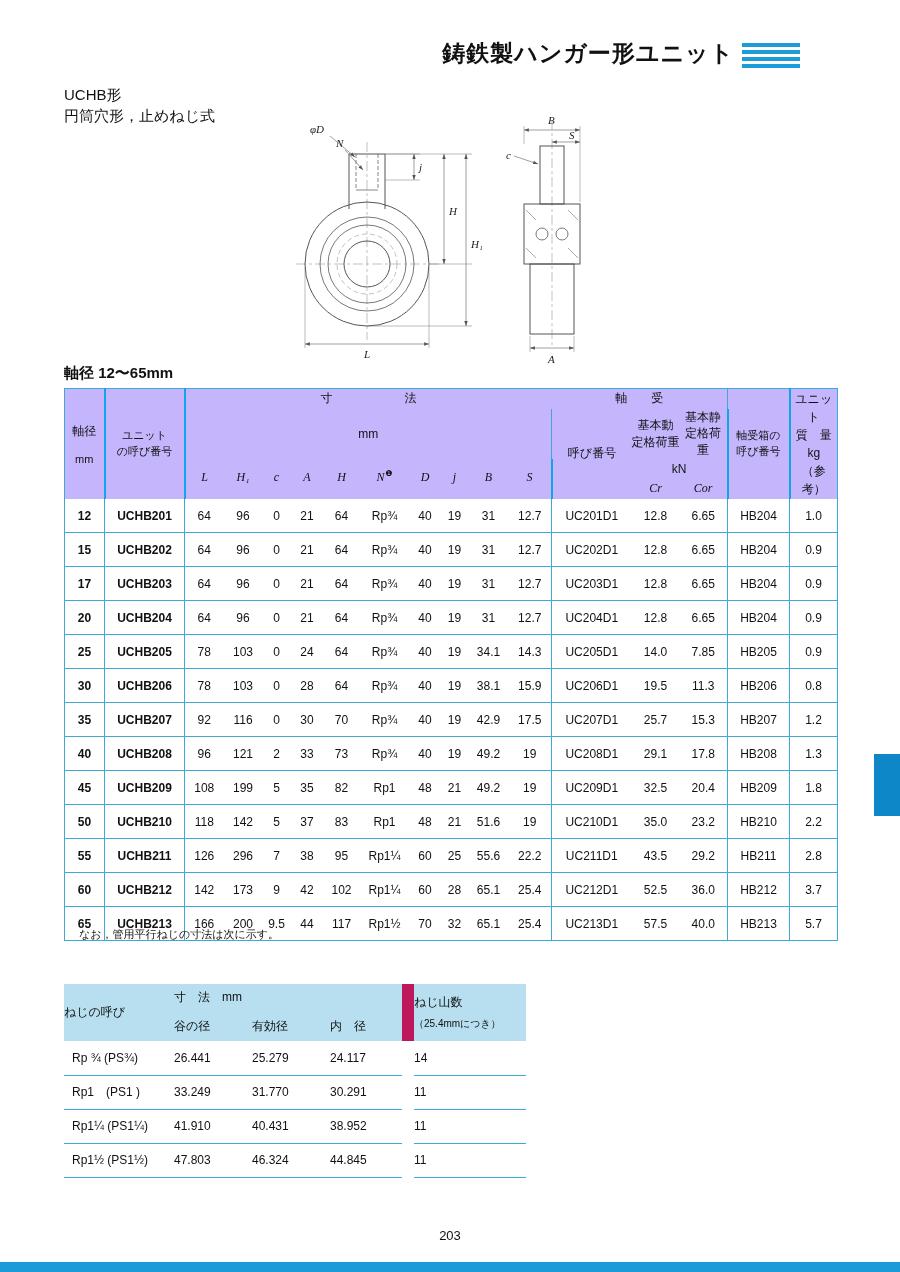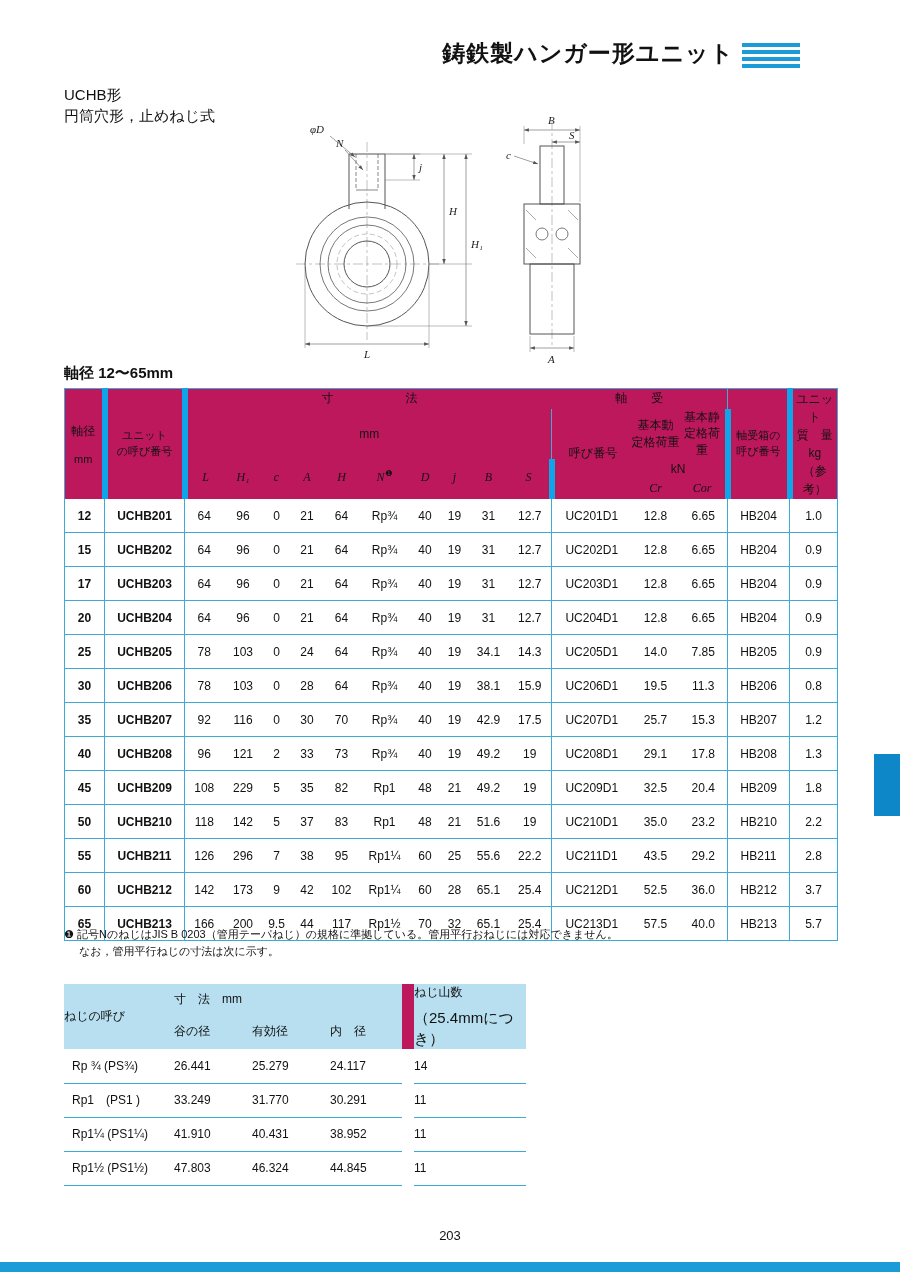--- a/index.html
+++ b/index.html
@@ -17,31 +17,31 @@
 
   .drawings { position:absolute; top:112px; left:252px; }
   .drawings text { font-family:"Liberation Serif","DejaVu Serif",serif; font-style:italic;
                    font-size:11px; fill:#222; stroke:none; }
 
   .section-label { position:absolute; top:364px; left:64px; font-size:15px; font-weight:bold; }
 
   table { border-collapse:collapse; table-layout:fixed; }
   .main-table { position:absolute; left:64px; top:388px; border:1px solid #3fa9d5; }
   .main-table th, .main-table td { text-align:center; vertical-align:middle; padding:0; }
-  .main-table thead th { background:#be185d; font-weight:normal; font-size:12px; }
+  .main-table thead th { background:#c4b5fd; font-weight:normal; font-size:12px; }
   .hr1 th { height:20px; }
   .hr2 th { height:30px; font-size:11px; }
   .hr3 th { height:20px; font-size:11px; }
   .hr4 th { height:20px; }
   .serif { font-family:"Liberation Serif","DejaVu Serif",serif; font-style:italic; font-size:13px; }
   .hr3 th[rowspan] { vertical-align:bottom; padding-bottom:14px; }
   .pre { white-space:pre-line; line-height:1.45; }
-  .tiny { font-size:15px; line-height:1.4; }
+  .tiny { font-size:10px; line-height:1.4; }
   .small10 { font-size:10px; line-height:1.5; }
-  .bR { border-right:6px solid #0ea5e9; }
+  .bR { border-right:2px solid #0ea5e9; }
   .bL { border-left:1px solid #3fa9d5; }
   .fnmark { font-size:8px; vertical-align:super; font-style:normal;
             font-family:"DejaVu Sans",sans-serif; margin-left:1px; }
   .mm-sub { margin-top:13px; font-size:11px; }
   .main-table tbody td { height:34px; font-size:12px; border-bottom:1px solid #3fa9d5; }
   .main-table tbody td:nth-child(1), .main-table tbody td:nth-child(2) { font-weight:bold; }
   .main-table tbody td:nth-child(1), .main-table tbody td:nth-child(2),
   .main-table tbody td:nth-child(12), .main-table tbody td:nth-child(15),
   .main-table tbody td:nth-child(16) { border-right:1px solid #3fa9d5; }
 
@@ -366,21 +366,21 @@
           <td>UC208D1</td>
           <td>29.1</td>
           <td>17.8</td>
           <td>HB208</td>
           <td>1.3</td>
         </tr>
         <tr>
           <td>45</td>
           <td>UCHB209</td>
           <td>108</td>
-          <td>229</td>
+          <td>199</td>
           <td>5</td>
           <td>35</td>
           <td>82</td>
           <td>Rp1</td>
           <td>48</td>
           <td>21</td>
           <td>49.2</td>
           <td>19</td>
           <td>UC209D1</td>
           <td>32.5</td>
@@ -461,21 +461,20 @@
           <td>UC213D1</td>
           <td>57.5</td>
           <td>40.0</td>
           <td>HB213</td>
           <td>5.7</td>
         </tr>
       </tbody>
   </table>
 
   <div class="footnote">
-    <div><span>❶</span> <span>記号NのねじはJIS B 0203（管用テーパねじ）の規格に準拠している。管用平行おねじには対応できません。</span></div>
     <span class="indent">なお，管用平行ねじの寸法は次に示す。</span>
   </div>
 
   <table class="thread-table">
     <colgroup>
       <col style="width:110px">
         <col style="width:78px">
         <col style="width:78px">
         <col style="width:78px">
         <col style="width:118px">

